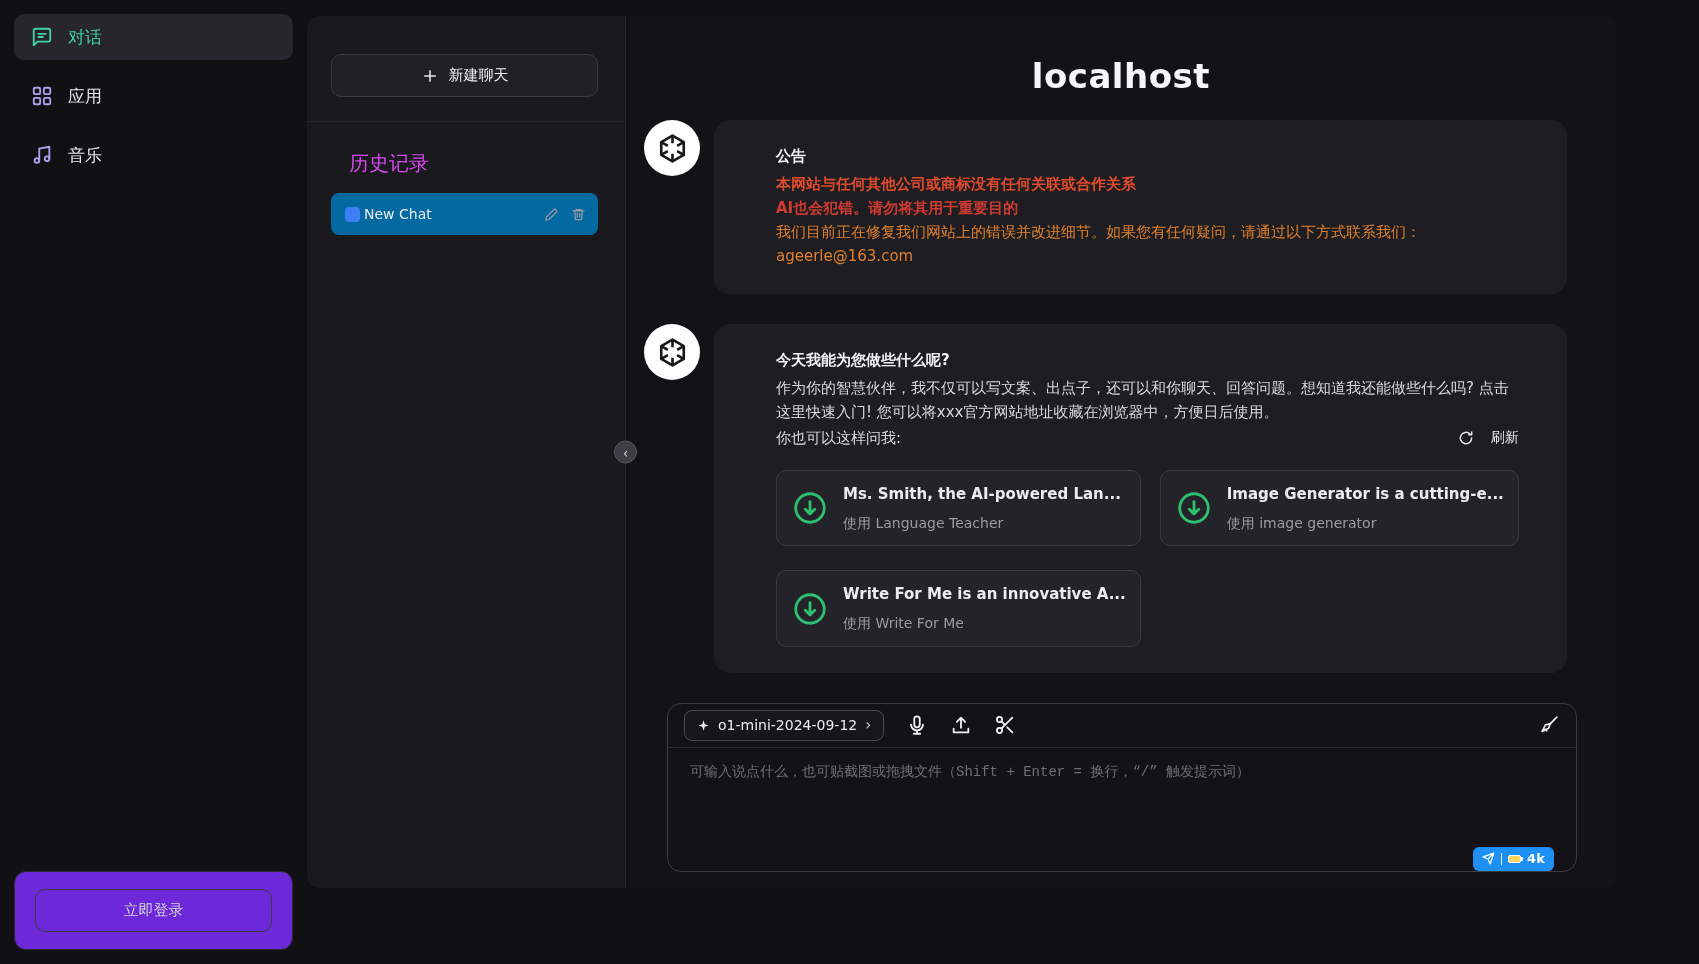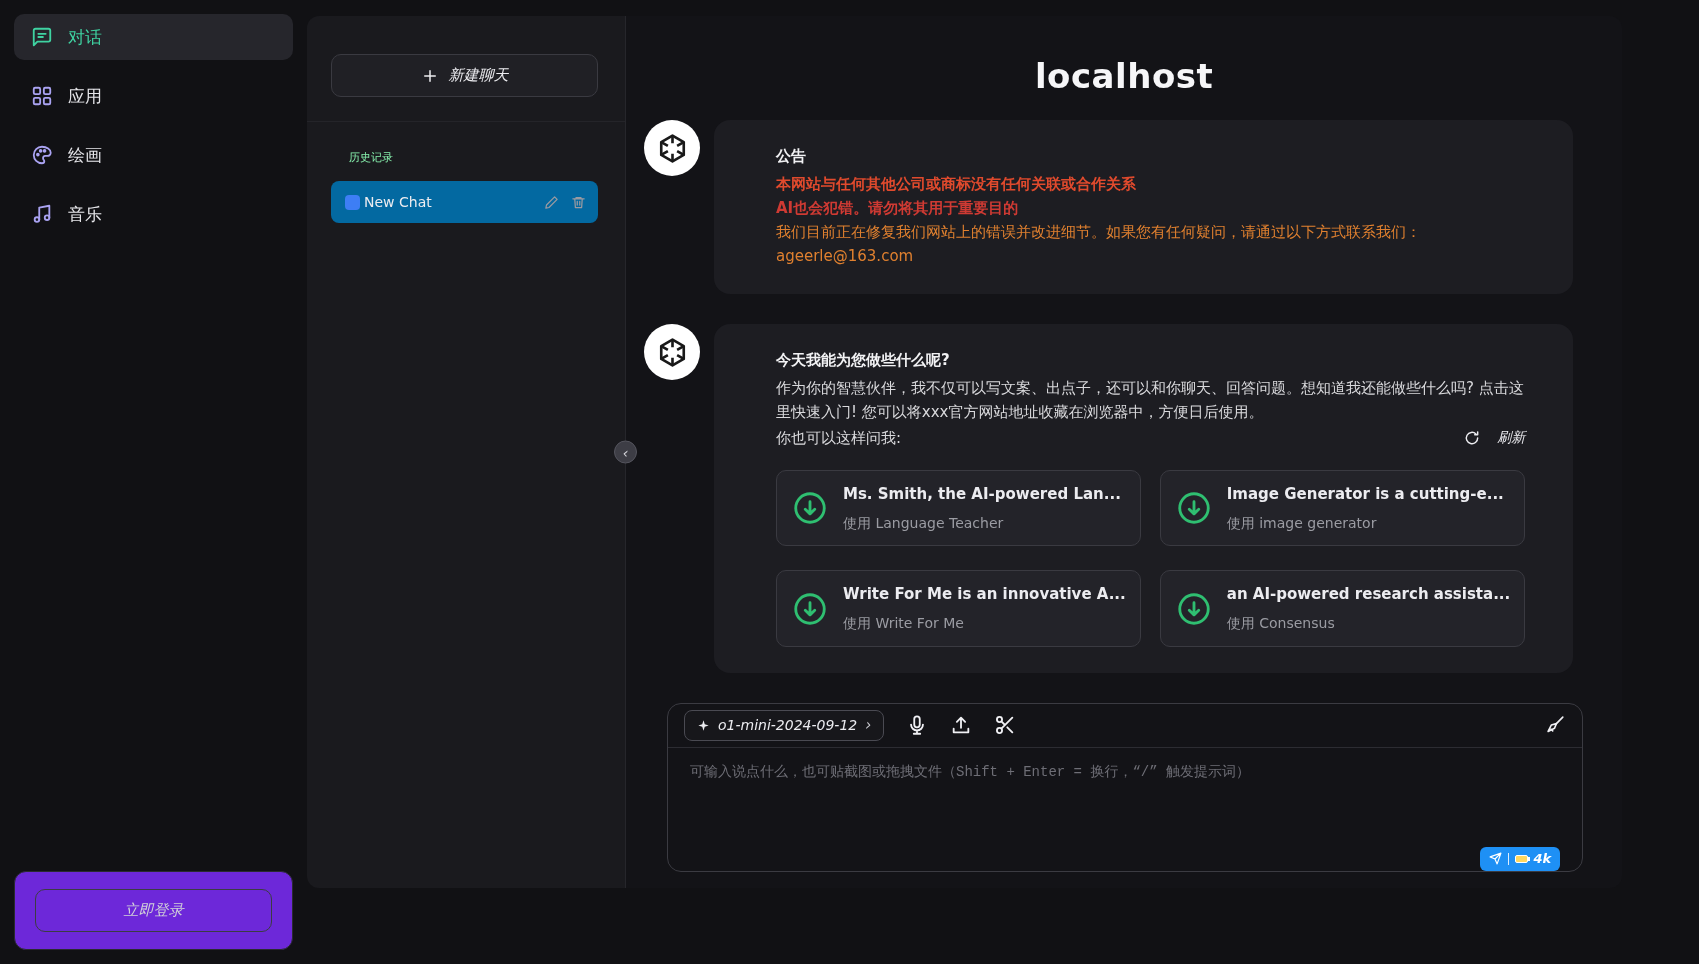--- a/index.html
+++ b/index.html
@@ -5,21 +5,21 @@
   * { margin:0; padding:0; box-sizing:border-box; }
   html,body { width:1699px; height:964px; }
   body {
     background:#111114;
     color:#e8e8ec;
     font-family:"DejaVu Sans","Liberation Sans",sans-serif;
     display:flex;
     overflow:hidden;
   }
   svg { display:block; }
-  button { font-family:inherit; cursor:pointer;font-style:italic; }
+  button { font-family:inherit; cursor:pointer; }
 
   
   .sidebar { width:307px; flex:none; padding:14px; display:flex; flex-direction:column; }
   .nav-item {
     height:46px; border-radius:10px; display:flex; align-items:center; gap:15px;
     padding:0 17px; margin-bottom:13px; font-size:17px; color:#e6e6ea; cursor:pointer;
   }
   .nav-item.active { background:#26262c; color:#3fd3a2; font-weight:normal; }
   .nav-ico { width:22px; height:22px; color:#aaa3f2; flex:none; }
   .nav-item.active .nav-ico { color:#3fd3a2; }
@@ -38,21 +38,21 @@
   .chat-panel {
     width:318px; flex:none; background:#1a1a1e; border-radius:12px 0 0 12px;
     display:flex; flex-direction:column;
   }
   .panel-header { padding:38px 27px 24px 24px; border-bottom:1px solid #242429; }
   .new-chat-btn {
     width:100%; height:43px; border:1px solid #3a3a41; background:#202025; border-radius:10px;
     color:#ececf0; font-size:15px; display:flex; align-items:center; justify-content:center; gap:10px;
   }
   .plus-ico { width:18px; height:18px; color:#ececf0; }
-  .history-title { margin:28px 24px 16px 42px; font-size:11px; color:#86efac; }
+  .history-title { margin:28px 24px 16px 42px; font-size:20px; color:#d946ef; }
   .conv-item {
     margin:0 27px 0 24px; height:42px; background:#0369a1; border-radius:8px;
     display:flex; align-items:center; padding:0 12px 0 14px; gap:4px; cursor:pointer;
   }
   .conv-dot { width:15px; height:15px; border-radius:4px; background:#3d7ef5; flex:none; }
   .conv-title { font-size:14px; color:#ececf0; flex:1; }
   .conv-action { width:15px; height:15px; color:#9a9aa1; margin-left:8px; }
 
   
   .main {
@@ -149,31 +149,20 @@
           <rect x="14" y="3" width="7" height="7" rx="1.5"></rect>
           <rect x="3" y="14" width="7" height="7" rx="1.5"></rect>
           <rect x="14" y="14" width="7" height="7" rx="1.5"></rect>
         </svg>
     </span>
     <span>应用</span>
   </div>
   <div class="nav-item">
     <span class="nav-ico">
       <svg viewBox="0 0 24 24" fill="none" stroke="currentColor" stroke-width="2" stroke-linecap="round" stroke-linejoin="round">
-          <path d="M12 3a9 9 0 1 0 0 18c1.5 0 2.5-1 2.5-2.2 0-.6-.25-1.1-.65-1.5-.4-.4-.65-.9-.65-1.5A2.3 2.3 0 0 1 15.5 13H18a3.5 3.5 0 0 0 3.5-3.5C21.5 6 17.2 3 12 3z"></path>
-          <circle cx="7.5" cy="11.5" r="1" fill="currentColor"></circle>
-          <circle cx="10.5" cy="7.5" r="1" fill="currentColor"></circle>
-          <circle cx="14.8" cy="7.5" r="1" fill="currentColor"></circle>
-        </svg>
-    </span>
-    <span>绘画</span>
-  </div>
-  <div class="nav-item">
-    <span class="nav-ico">
-      <svg viewBox="0 0 24 24" fill="none" stroke="currentColor" stroke-width="2" stroke-linecap="round" stroke-linejoin="round">
           <circle cx="6.5" cy="18" r="2.5"></circle>
           <circle cx="17.5" cy="16" r="2.5"></circle>
           <path d="M9 18V5l11-2v13"></path>
         </svg>
     </span>
     <span>音乐</span>
   </div>
 
   <div class="sidebar-footer">
     <button class="login-btn">立即登录</button>
@@ -288,32 +277,20 @@
                 <svg viewBox="0 0 24 24" fill="none" stroke="currentColor" stroke-width="1.8" stroke-linecap="round" stroke-linejoin="round">
                     <circle cx="12" cy="12" r="9"></circle>
                     <path d="M12 8v7.2M9 12.8l3 2.9 3-2.9"></path>
                   </svg>
               </span>
               <span class="sugg-text">
                 <div class="sugg-title">Write For Me is an innovative A...</div>
                 <div class="sugg-sub">使用 Write For Me</div>
               </span>
             </div>
-            <div class="sugg-card">
-              <span class="sugg-ico">
-                <svg viewBox="0 0 24 24" fill="none" stroke="currentColor" stroke-width="1.8" stroke-linecap="round" stroke-linejoin="round">
-                    <circle cx="12" cy="12" r="9"></circle>
-                    <path d="M12 8v7.2M9 12.8l3 2.9 3-2.9"></path>
-                  </svg>
-              </span>
-              <span class="sugg-text">
-                <div class="sugg-title">an AI-powered research assista...</div>
-                <div class="sugg-sub">使用 Consensus</div>
-              </span>
-            </div>
           </div>
         </div>
       </div>
     </div>
 
     <div class="composer">
       <div class="composer-toolbar">
         <button class="model-chip">
           <span class="sparkle-ico">
             <svg viewBox="0 0 24 24" fill="currentColor">

